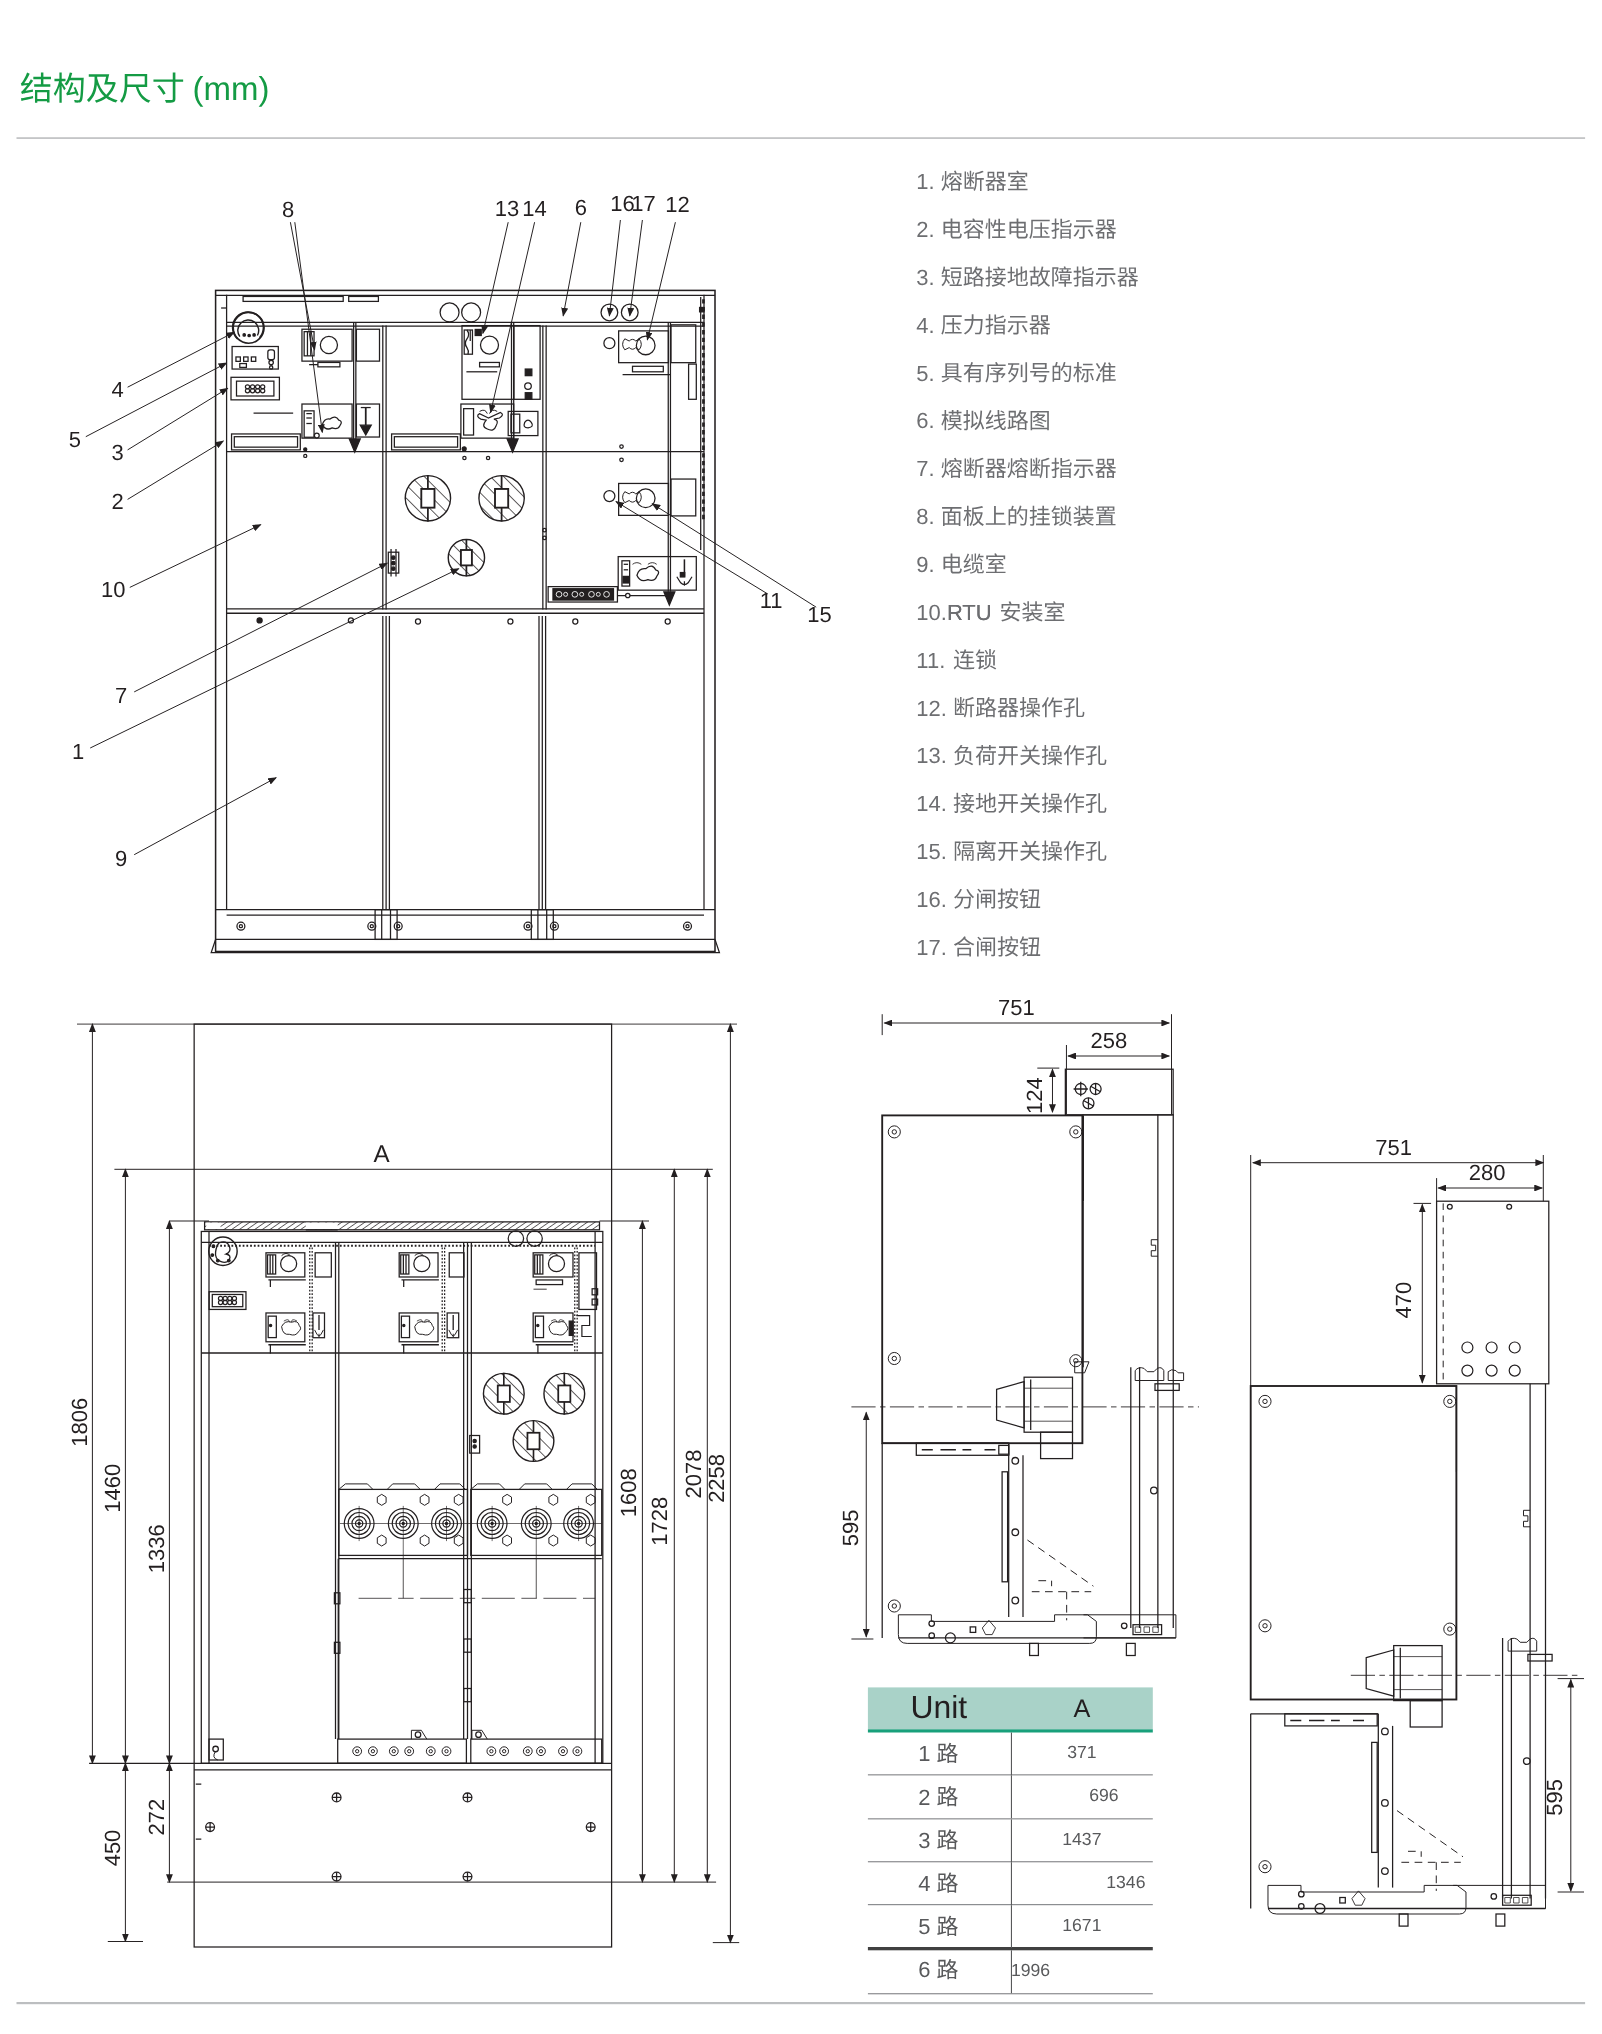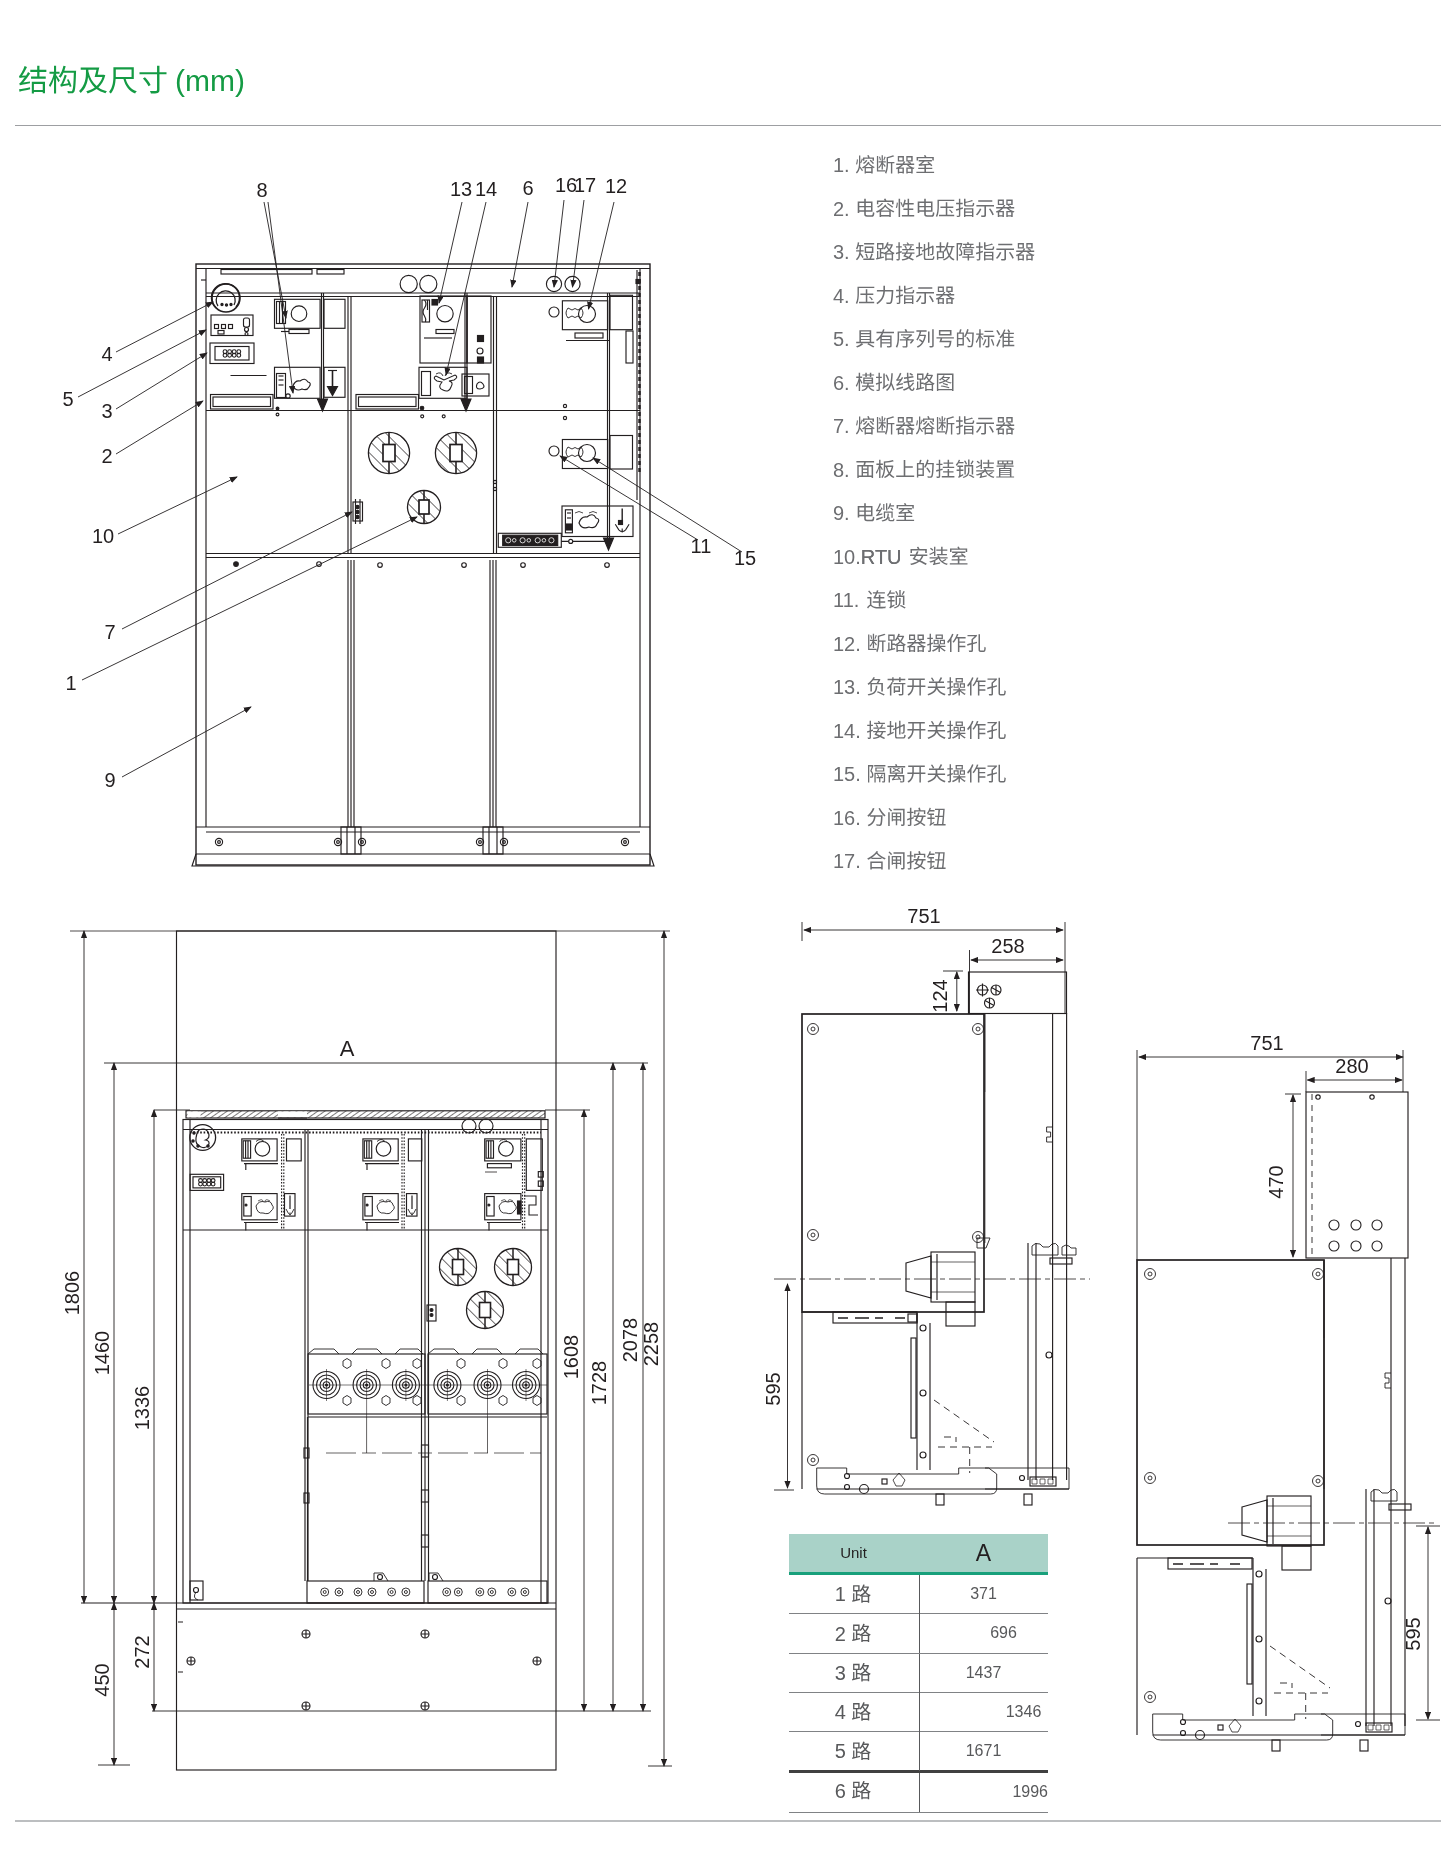--- a/index.html
+++ b/index.html
@@ -1023,21 +1023,21 @@
 <rect x="1366" y="1723" width="26" height="9"></rect>
 <path d="M1368,1725 h5 v5 h-5 z M1376,1725 h5 v5 h-5 z M1384,1725 h5 v5 h-5 z" stroke-width="0.7"></path>
 <rect x="1272" y="1740" width="8" height="11"></rect>
 <rect x="1360" y="1740" width="8" height="11"></rect>
 </g>
 </svg>
 
 <div class="abs" style="left:789px;top:1534px;width:259px;">
 
 <div style="position:relative;height:38px;background:#a9d2c8;">
-  <div style="position:absolute;left:0;top:0;width:129px;height:38px;text-align:center;line-height:38px;font-size:15px;color:#231f20;">Unit</div>
+  <div style="position:absolute;left:0;top:0;width:129px;height:38px;text-align:center;line-height:38px;font-size:29px;color:#231f20;">Unit</div>
   <div style="position:absolute;left:130px;top:0;width:129px;height:38px;text-align:center;line-height:38px;font-size:23px;color:#231f20;">A</div>
 </div>
 <div style="height:3px;background:#18a07b;"></div>
 
 <div style="position:relative;color:#58595b;font-size:16px;">
   <div style="height:38.3px;border-bottom:1px solid #808285;position:relative;">
     <span style="position:absolute;left:0;width:129px;text-align:center;line-height:38px;"></span>
     <span style="position:absolute;left:130px;width:129px;text-align:center;line-height:38px;">371</span>
     <span style="position:absolute;left:129.5px;top:0;width:1px;height:39px;background:#58595b;"></span>
   </div>
@@ -1056,19 +1056,19 @@
     <span style="position:absolute;left:130px;width:129px;text-align:center;line-height:38px;margin-left:40px;">1346</span>
     <span style="position:absolute;left:129.5px;top:0;width:1px;height:39px;background:#58595b;"></span>
   </div>
   <div style="height:38.3px;border-bottom:3px solid #404040;position:relative;">
     <span style="position:absolute;left:0;width:129px;text-align:center;line-height:38px;"></span>
     <span style="position:absolute;left:130px;width:129px;text-align:center;line-height:38px;">1671</span>
     <span style="position:absolute;left:129.5px;top:0;width:1px;height:39px;background:#58595b;"></span>
   </div>
   <div style="height:38.3px;border-bottom:1px solid #808285;position:relative;">
     <span style="position:absolute;left:0;width:129px;text-align:center;line-height:38px;"></span>
-    <span style="position:absolute;left:130px;width:129px;text-align:right;line-height:38px;">1996</span>
+    <span style="position:absolute;left:130px;width:129px;text-align:left;line-height:38px;">1996</span>
     <span style="position:absolute;left:129.5px;top:0;width:1px;height:39px;background:#58595b;"></span>
   </div>
 </div>
 </div>
 
 <div class="abs" style="left:15px;top:1820px;width:1426px;height:2px;background:#bcbec0;"></div>
 
 </body></html>

